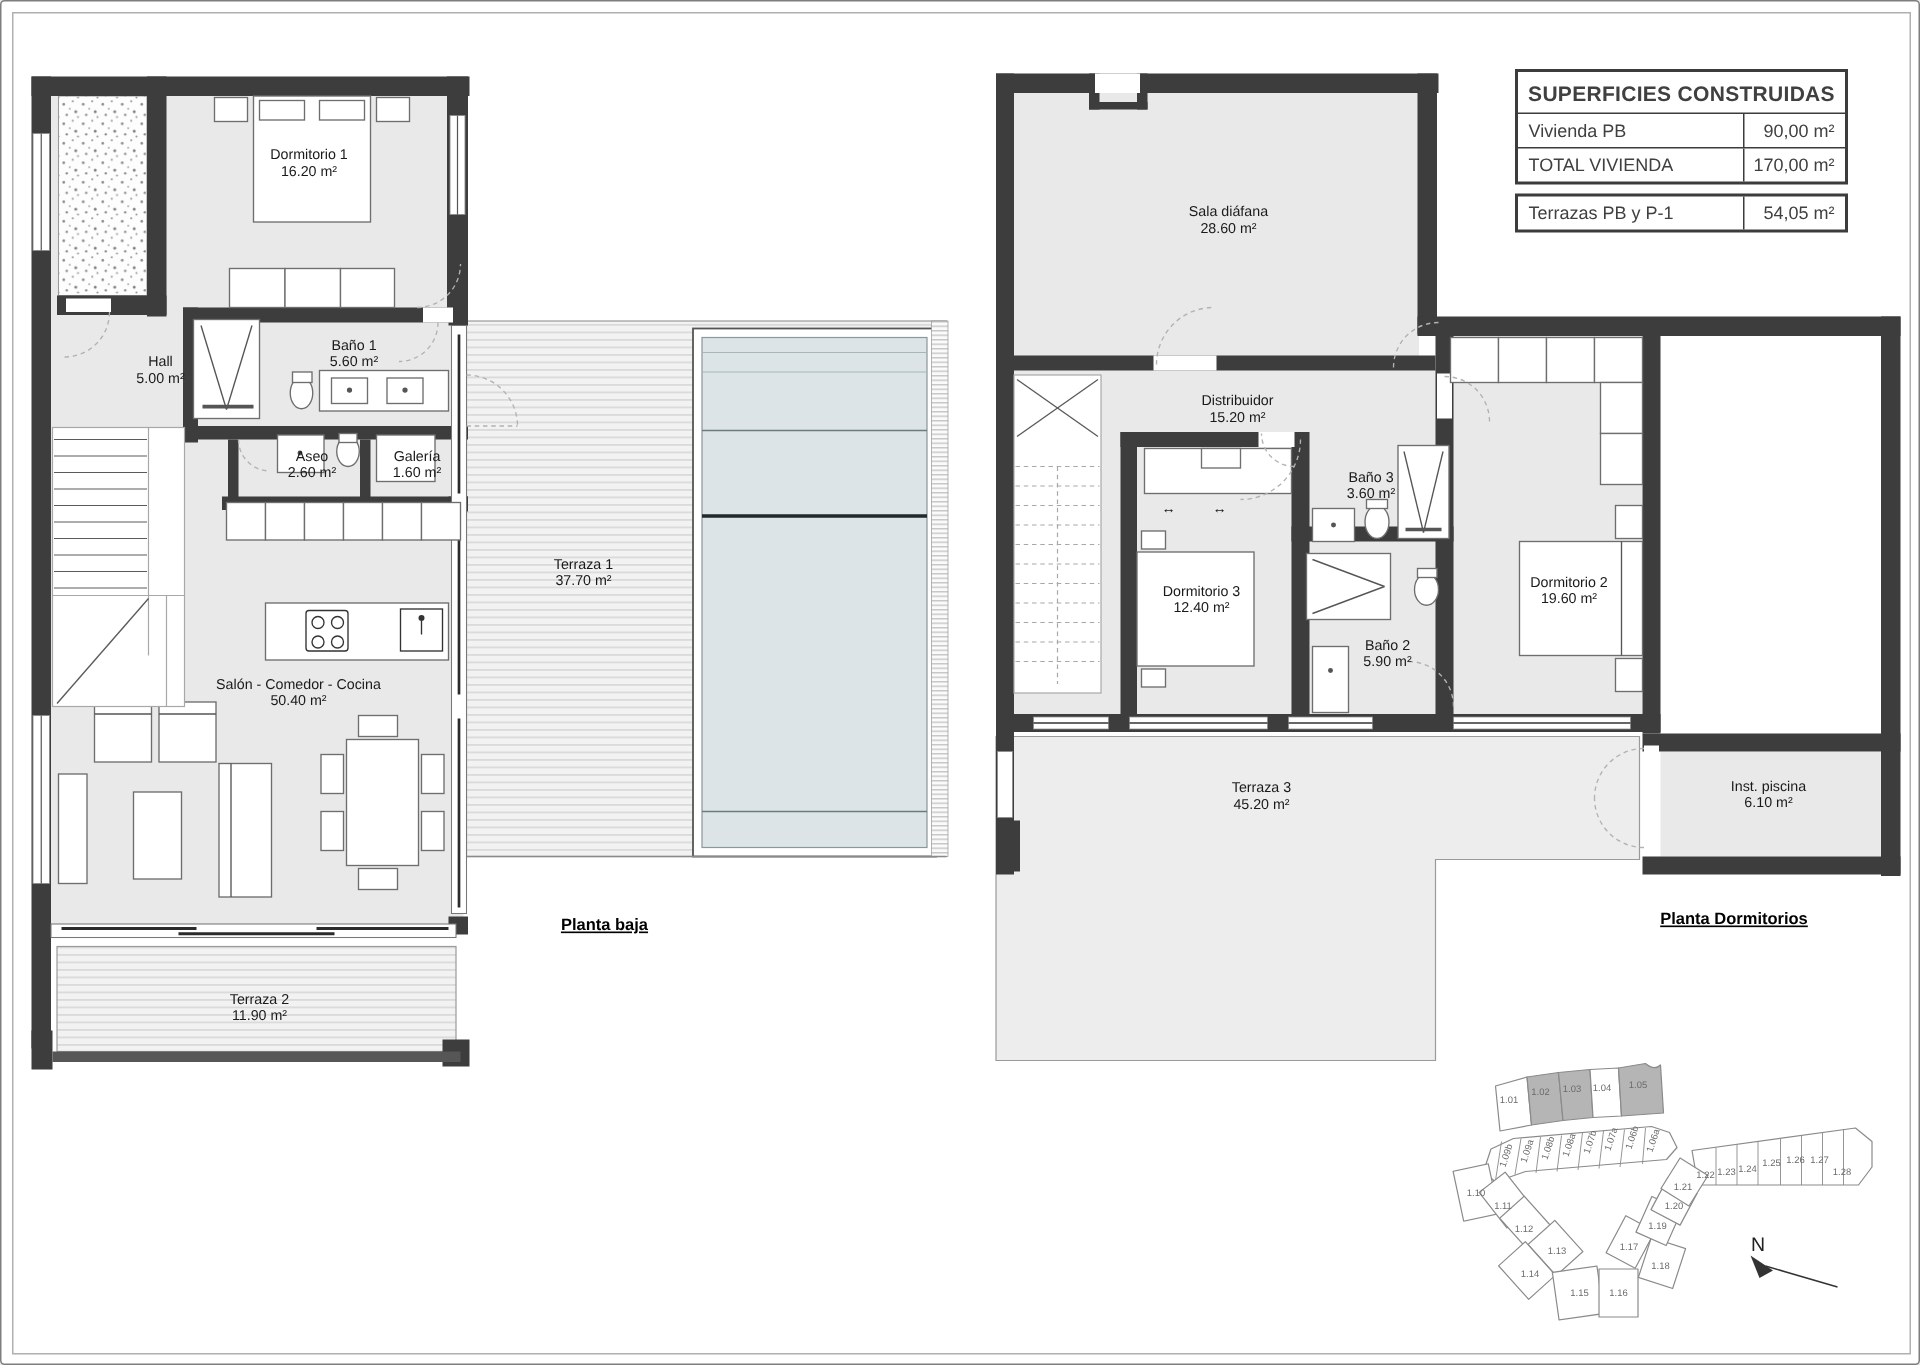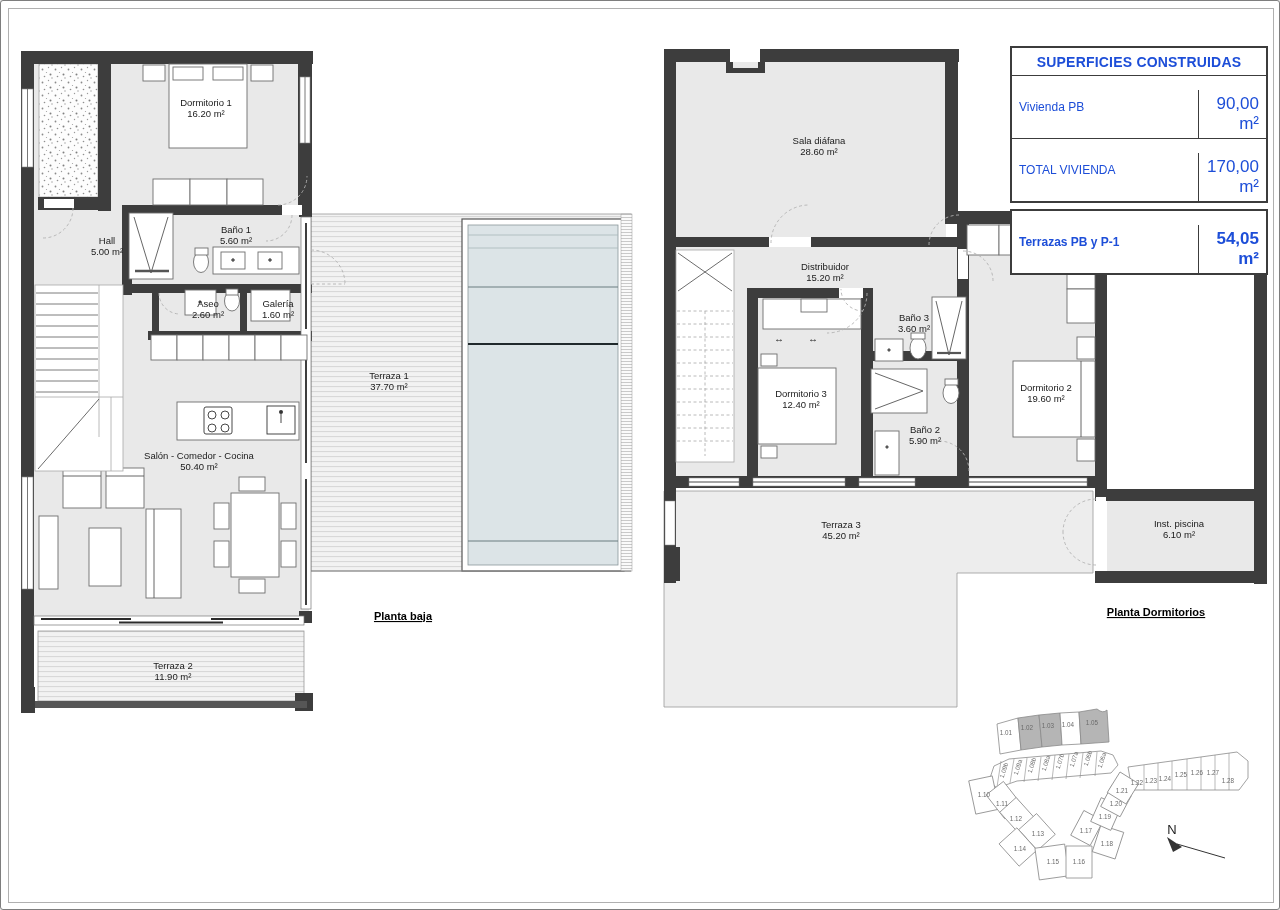--- a/index.html
+++ b/index.html
@@ -11,28 +11,28 @@
   .plan-svg{position:absolute;left:0;top:0;}
 
   
   .rl{font-family:"Liberation Sans",sans-serif;font-size:9.5px;fill:#1a1a1a;text-anchor:middle;}
   .cap{font-family:"Liberation Sans",sans-serif;font-size:11px;font-weight:bold;fill:#000;
        text-anchor:middle;text-decoration:underline;}
   .sl{font-family:"Liberation Sans",sans-serif;font-size:6.3px;fill:#6b6b6b;text-anchor:middle;}
   .north{font-family:"Liberation Sans",sans-serif;font-size:13px;fill:#222;text-anchor:middle;}
 
   
-  .areas-table{position:absolute;left:1009px;top:45px;width:258px;color:#1d4ed8;}
+  .areas-table{position:absolute;left:1009px;top:45px;width:222px;color:#404040;}
   .at-box{border:2px solid #3c3c3c;background:#fff;box-sizing:border-box;}
   .at-title{font-weight:bold;font-size:14px;text-align:center;padding:6px 2px 5px 2px;letter-spacing:.2px;}
-  .at-row{display:flex;border-top:1.5px solid #3c3c3c;align-items:center;}
+  .at-row{display:flex;border-top:1.5px solid #3c3c3c;align-items:flex-start;}
   .at-footer{margin-top:6px;}
-  .at-footer .at-row{border-top:none;font-weight:bold;}
+  .at-footer .at-row{border-top:none;}
   .at-label{flex:1;font-size:12px;padding:4px 2px 4px 7px;}
-  .at-value{width:60px;border-left:1.5px solid #3c3c3c;font-size:17px;text-align:right;padding:4px 7px 4px 0;margin-top:14px;}
+  .at-value{width:60px;border-left:1.5px solid #3c3c3c;font-size:12px;text-align:right;padding:4px 7px 4px 0;}
 </style>
 </head>
 <body>
 
 <div class="sheet">
 
 <svg class="plan-svg" width="1280" height="910" viewBox="0 0 1280 910">
   <defs>
     <pattern id="deck" width="6" height="5" patternUnits="userSpaceOnUse">
       <rect width="6" height="5" fill="#f2f2f2"></rect>

